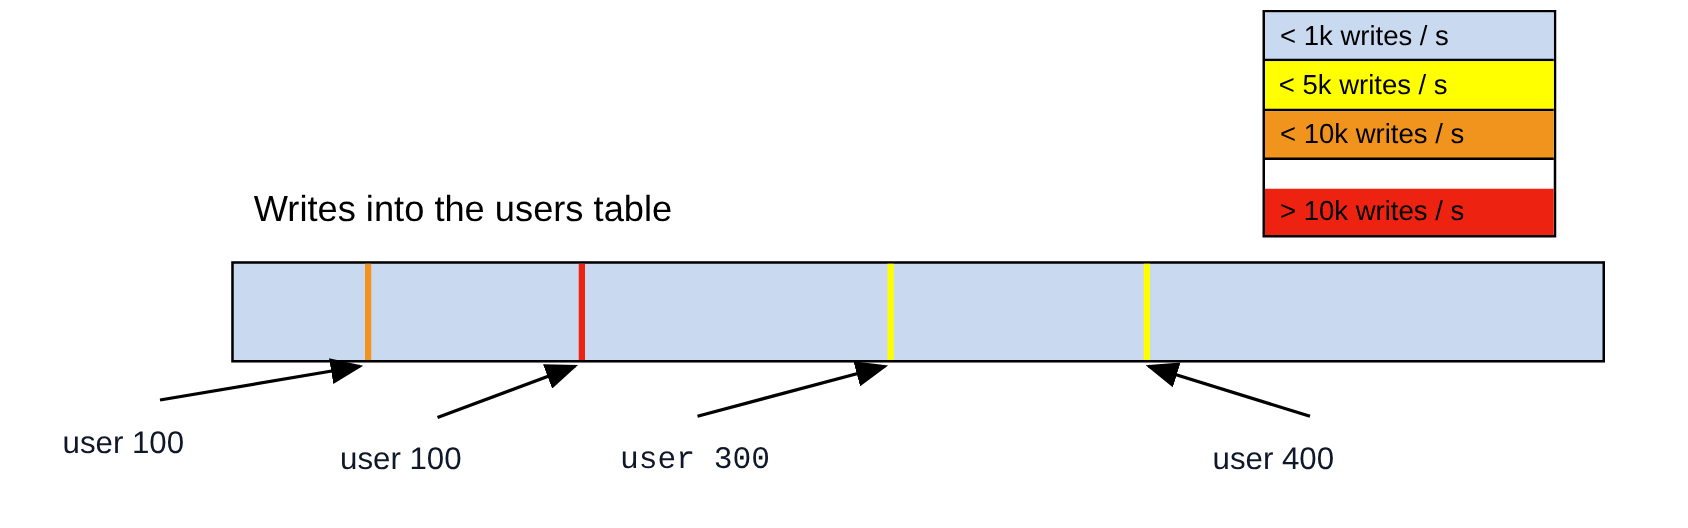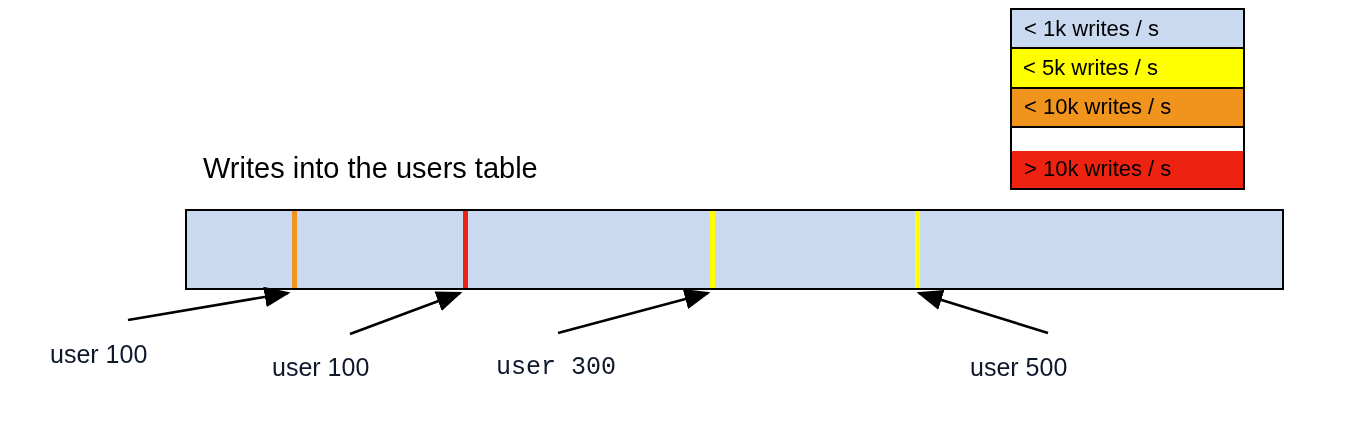--- a/index.html
+++ b/index.html
@@ -132,15 +132,15 @@
     </defs>
     <line stroke="#000000" stroke-width="2.6" marker-end="url(#arrowhead)" x1="128" y1="320" x2="288" y2="293"></line>
     <line stroke="#000000" stroke-width="2.6" marker-end="url(#arrowhead)" x1="350" y1="334" x2="460" y2="293"></line>
     <line stroke="#000000" stroke-width="2.6" marker-end="url(#arrowhead)" x1="558" y1="333" x2="708" y2="293"></line>
     <line stroke="#000000" stroke-width="2.6" marker-end="url(#arrowhead)" x1="1048" y1="333" x2="919" y2="293"></line>
   </svg>
 
   <div class="callout-label" style="left: 50px; top: 340px;">user 100</div>
   <div class="callout-label" style="left: 272px; top: 353px;">user 100</div>
   <div class="callout-label" style="left: 496px; top: 353px; font-family: Liberation Mono, monospace;">user 300</div>
-  <div class="callout-label" style="left: 970px; top: 353px;">user 500</div>
+  <div class="callout-label" style="left: 970px; top: 353px;">user 400</div>
 
 </div>
 
 </body></html>

